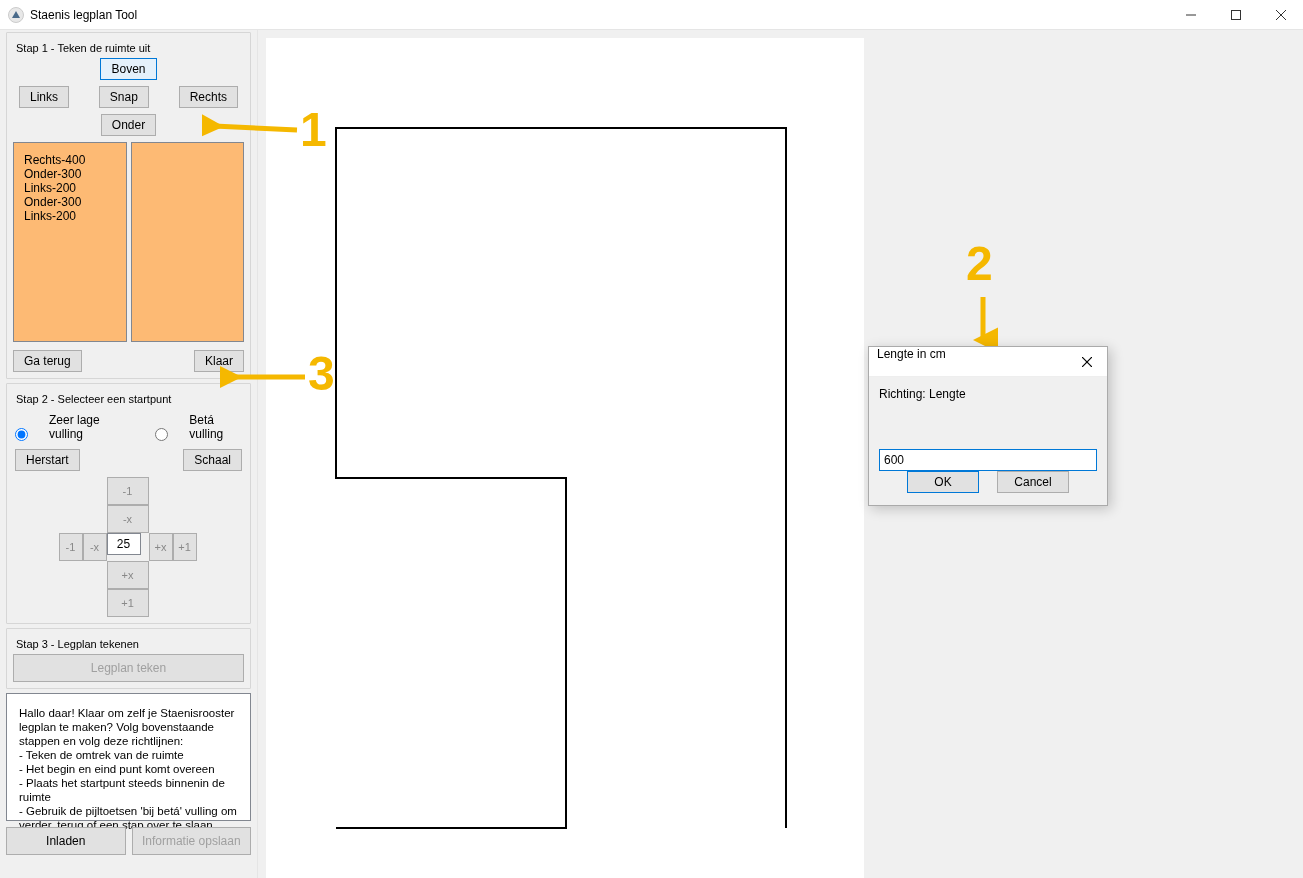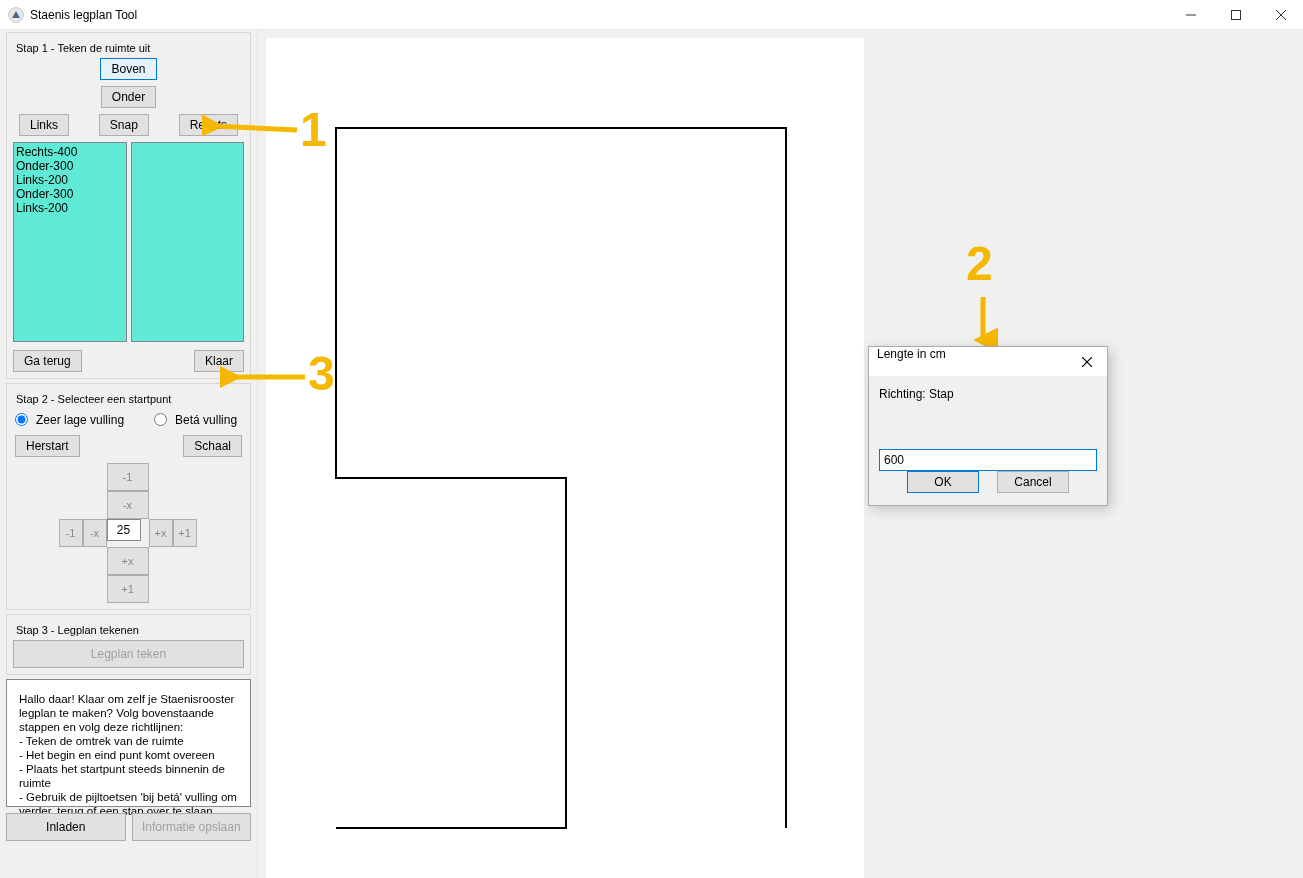--- a/index.html
+++ b/index.html
@@ -90,32 +90,32 @@
       padding: 3px 10px;
       cursor: pointer;
       min-width: 50px;
     }
     .btn.highlighted { border: 1px solid #0078d7; background: #e5f1fb; }
     .btn.disabled { color: #a0a0a0; cursor: default; }
     .dir-row { display: flex; justify-content: center; gap: 18px; margin-bottom: 6px; }
     .dir-row.center { justify-content: space-between; padding: 0 6px; }
     .listboxes { display: flex; gap: 4px; margin-top: 6px; }
     .listbox {
-      background: #5eead4;
+      background: #fdba74;
       border: 1px solid #828790;
       height: 200px;
       width: 50%;
-      padding: 2px;
+      padding: 10px;
       font-size: 12px;
       overflow: auto;
     }
     .listbox div { line-height: 14px; }
     .action-row { display: flex; justify-content: space-between; margin-top: 8px; }
     .radio-row { display: flex; gap: 30px; padding: 4px 2px 8px 2px; }
-    .radio-opt { display: flex; align-items: flex-start; gap: 8px; cursor: pointer; }
+    .radio-opt { display: flex; align-items: flex-end; gap: 21px; cursor: pointer; }
     .radio-opt input { margin: 0; }
     .step2-mid { display: flex; justify-content: space-between; align-items: flex-start; padding: 0 2px; }
     .grid-pad {
       display: grid;
       grid-template-columns: 24px 24px 42px 24px 24px;
       grid-template-rows: 28px 28px 28px 28px 28px;
       gap: 0;
       margin: 6px auto 0 auto;
       width: 140px;
     }
@@ -215,27 +215,27 @@
 </div>
 
 <div class="main-area">
   <div class="sidebar">
 
     <div class="fieldset">
       <div class="fieldset-legend">Stap 1 - Teken de ruimte uit</div>
       <div class="dir-row">
         <button class="btn highlighted">Boven</button>
       </div>
-      <div class="dir-row">
-        <button class="btn">Onder</button>
-      </div>
       <div class="dir-row center">
         <button class="btn">Links</button>
         <button class="btn">Snap</button>
         <button class="btn">Rechts</button>
+      </div>
+      <div class="dir-row">
+        <button class="btn">Onder</button>
       </div>
       <div class="listboxes">
         <div class="listbox" id="segments-list">
             <div>Rechts-400</div>
             <div>Onder-300</div>
             <div>Links-200</div>
             <div>Onder-300</div>
             <div>Links-200</div>
           </div>
         <div class="listbox"></div>
@@ -352,20 +352,20 @@
     <span class="app-icon"></span>
     <span class="dialog-title">Lengte in cm</span>
     <div class="dialog-close">
       <svg width="10" height="10">
           <line x1="0" y1="0" x2="10" y2="10" stroke="#000" stroke-width="1.2"></line>
           <line x1="10" y1="0" x2="0" y2="10" stroke="#000" stroke-width="1.2"></line>
         </svg>
     </div>
   </div>
   <div class="dialog-body">
-    <div class="dialog-text">Richting: Stap</div>
+    <div class="dialog-text">Richting: Lengte</div>
     <input class="dialog-input" value="600" style="">
     <div class="dialog-btns">
       <button class="btn primary">OK</button>
       <button class="btn">Cancel</button>
     </div>
   </div>
 </div>
 
 </body></html>

